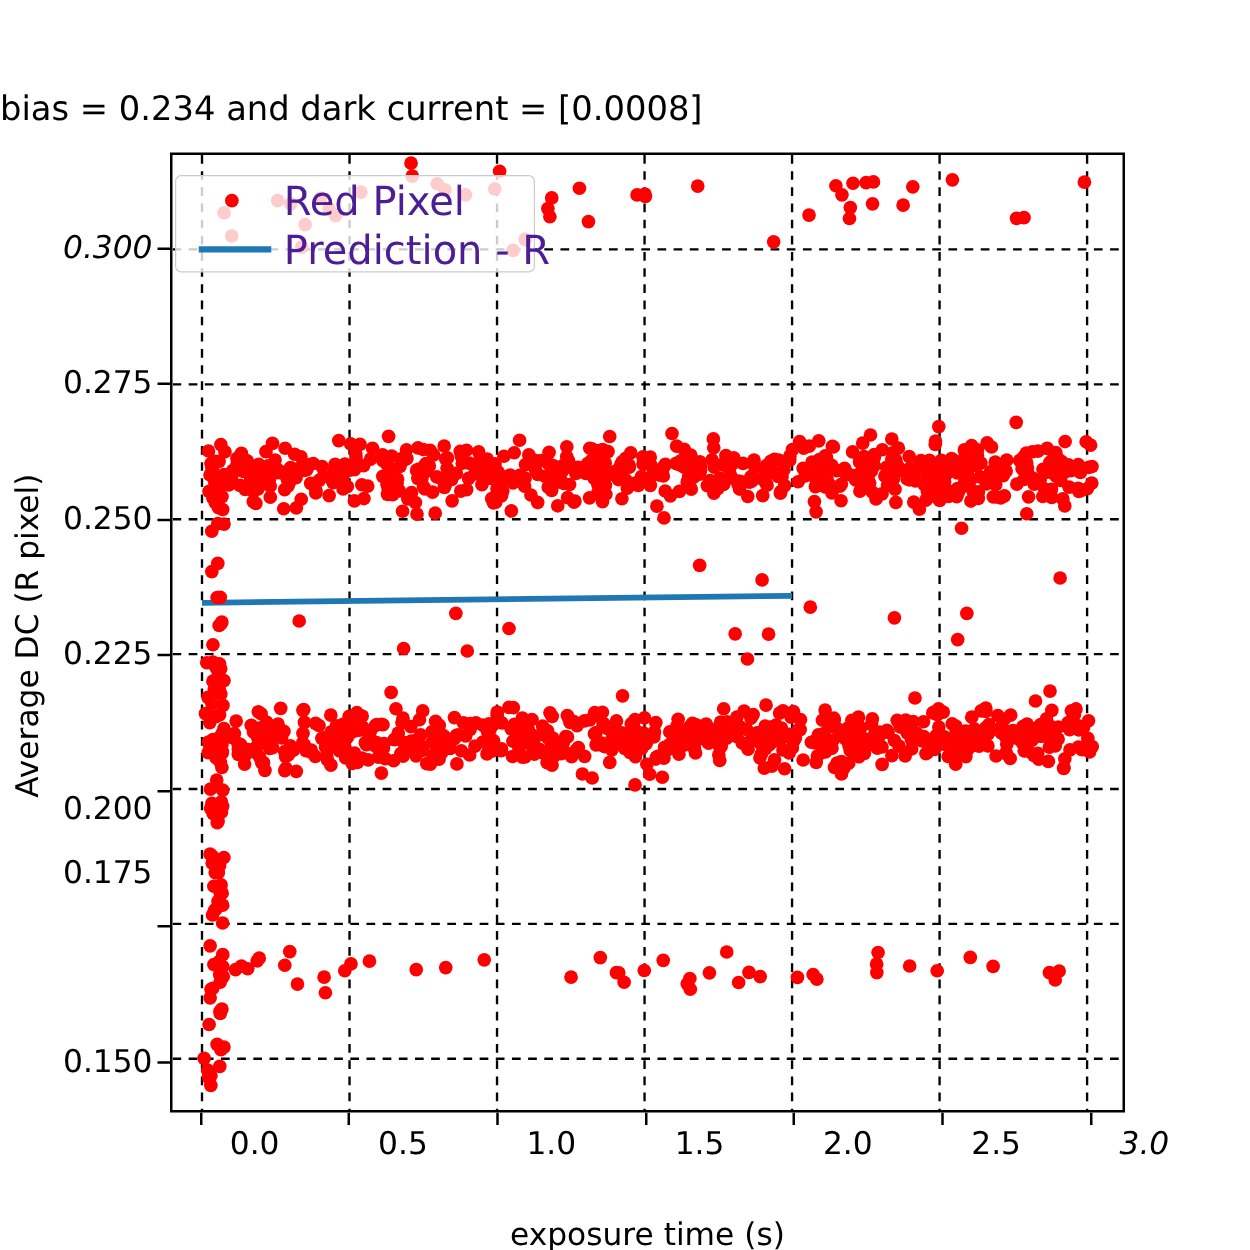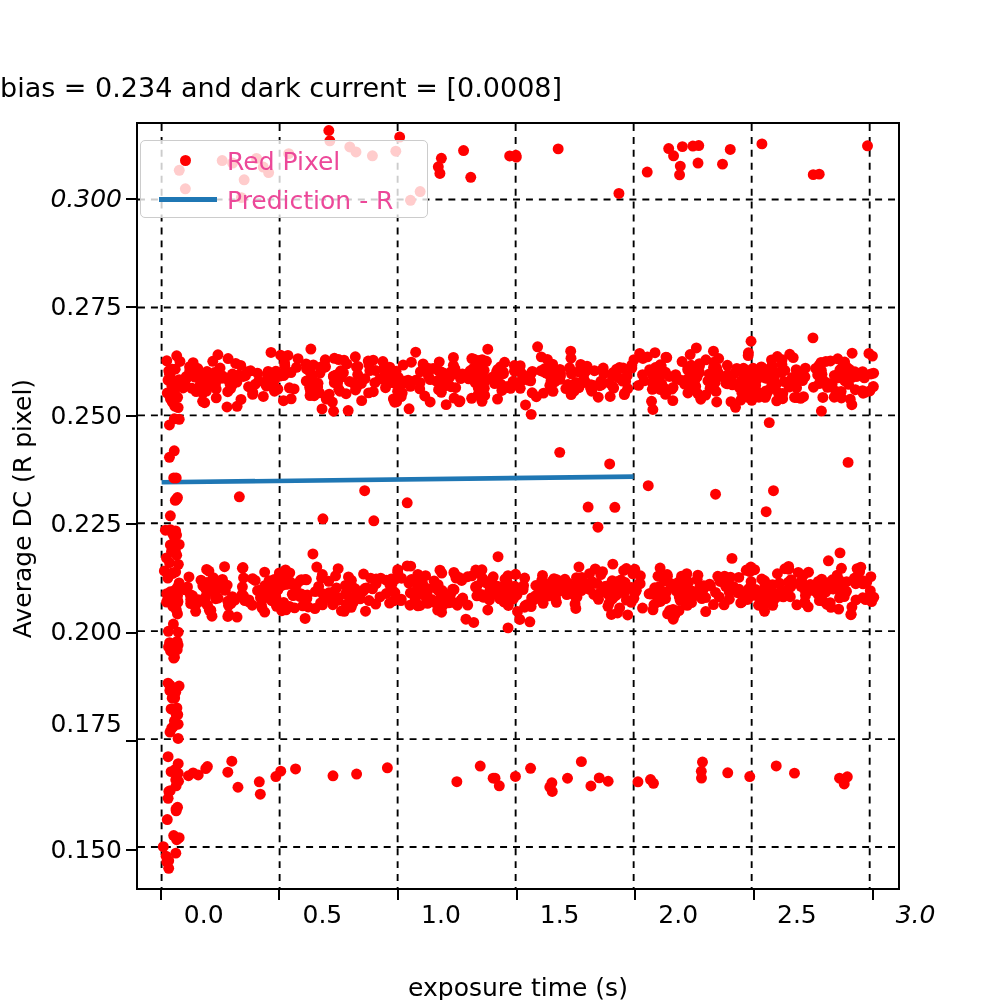--- a/index.html
+++ b/index.html
@@ -142,22 +142,22 @@
     left: 14px;
     top: 0;
     width: 62px;
     height: 39px;
   }
   .legend-text {
     position: absolute;
     left: 86px;
     top: 50%;
     transform: translateY(-50%);
-    font-size: 25px;
-    color: #ec4899;
+    font-size: 32px;
+    color: #4c1d95;
     white-space: nowrap;
   }
   .legend-dot {
     position: absolute;
     left: 25px;
     top: 50%;
     width: 11px;
     height: 11px;
     margin-top: -5.5px;
     border-radius: 50%;
@@ -178,22 +178,22 @@
 
 <div id="figure">
 
   <div id="chart-title">bias = 0.234 and dark current = [0.0008]</div>
 
   <div id="ylabel">Average DC (R pixel)</div>
   <div id="xlabel">exposure time (s)</div>
 
   <div id="ytick-labels">
       <div class="ytick-label" style="top: 848.78px;">0.150</div>
-      <div class="ytick-label" style="top: 723px;">0.175</div>
-      <div class="ytick-label" style="top: 631px; margin-left: 24px;">0.200</div>
+      <div class="ytick-label" style="top: 698px;">0.175</div>
+      <div class="ytick-label" style="top: 647px; margin-left: 24px;">0.200</div>
       <div class="ytick-label" style="top: 523.356px;">0.225</div>
       <div class="ytick-label" style="top: 414.881px;">0.250</div>
       <div class="ytick-label" style="top: 306.407px;">0.275</div>
       <div class="ytick-label" style="top: 197.932px; font-style: italic;">0.300</div>
     </div>
   <div id="xtick-labels">
       <div class="xtick-label" style="left: 159.727px;">0.0</div>
       <div class="xtick-label" style="left: 278.36px;">0.5</div>
       <div class="xtick-label" style="left: 396.994px;">1.0</div>
       <div class="xtick-label" style="left: 515.627px;">1.5</div>

